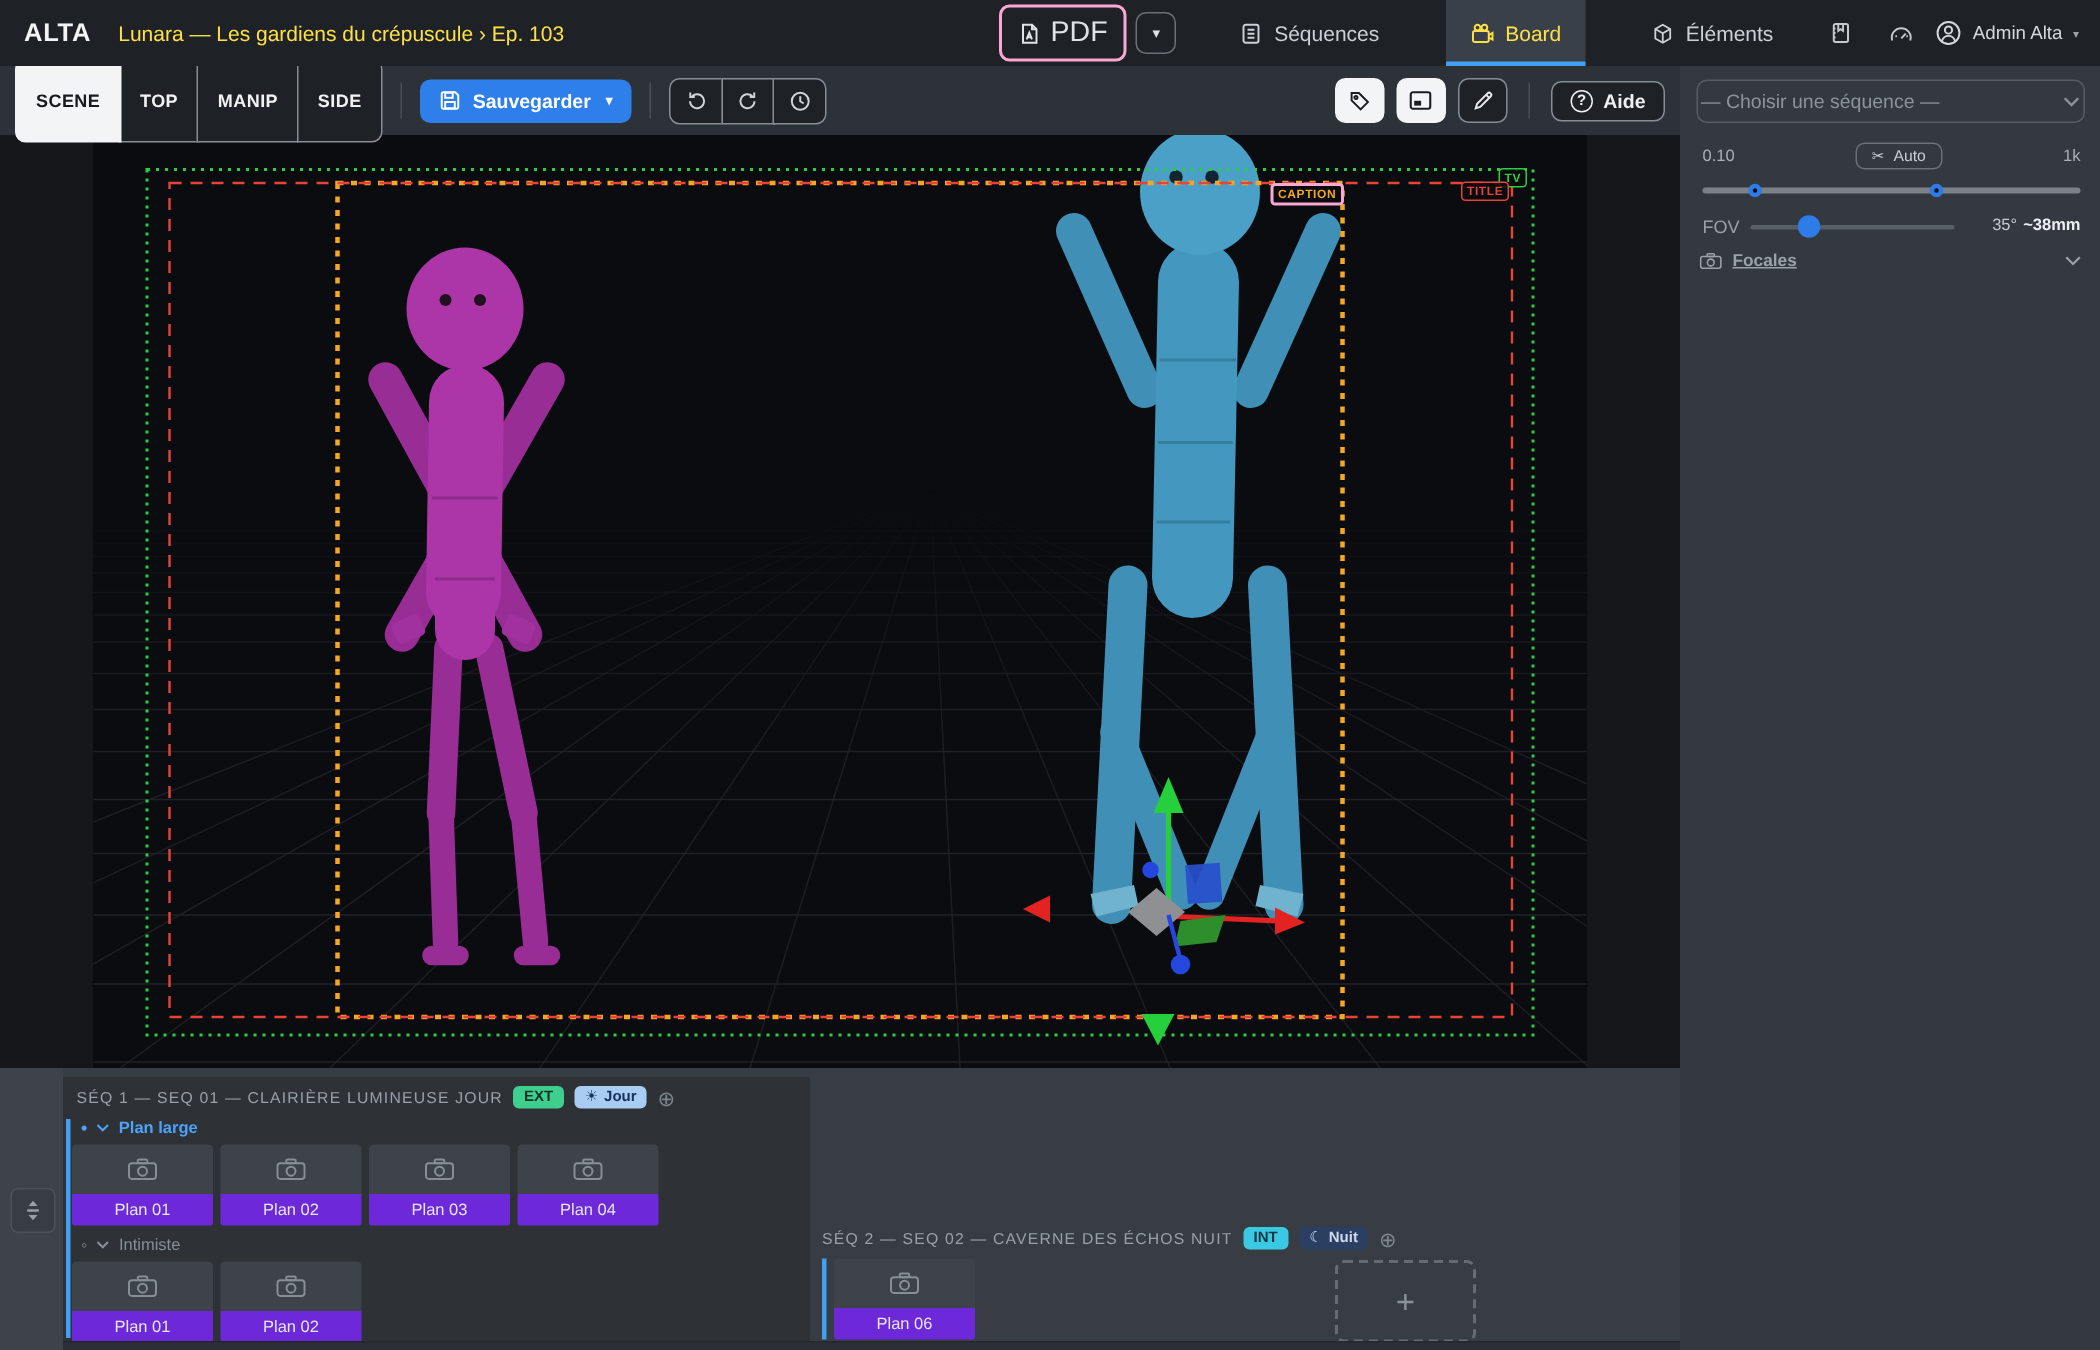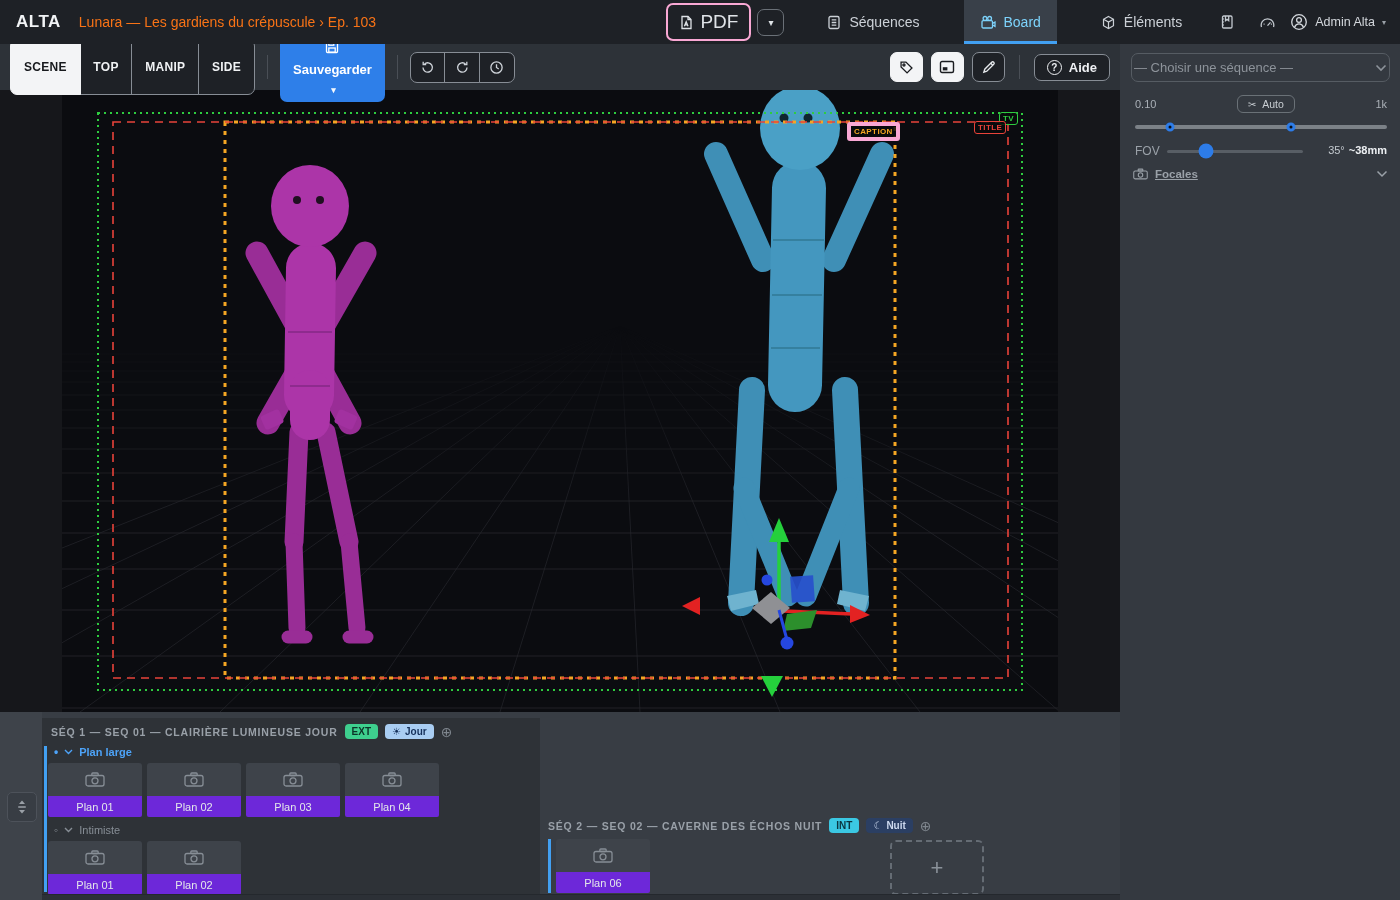--- a/index.html
+++ b/index.html
@@ -3,47 +3,47 @@
 <meta charset="utf-8">
 <style>
   * { margin:0; padding:0; box-sizing:border-box; }
   html,body { width:1400px; height:900px; overflow:hidden; background:#383d44;
               font-family:"Liberation Sans","DejaVu Sans",sans-serif; color:#d7dbe0; }
 
   
   .topbar { position:absolute; left:0; top:0; width:1400px; height:44px; background:#1e2126;
             display:flex; align-items:center; z-index:30; }
   .brand { font-size:17px; font-weight:800; letter-spacing:.5px; color:#f2f4f6; padding:0 18px 0 16px; }
-  .breadcrumb { font-size:14px; color:#f97316;text-align:center; }
+  .breadcrumb { font-size:14px; color:#fde047;text-align:center; }
   .topbar-right { margin-left:auto; display:flex; align-items:center; height:44px; padding-right:14px; }
   .btn-outline { display:flex; align-items:center; gap:7px; border:2px solid #f9a8d4; border-radius:7px;
                  background:transparent; color:#dfe3e7; font-size:19px; padding:6px 11px; cursor:pointer; }
   .btn-caret { border:1px solid #6a7077; border-radius:7px; background:transparent; color:#dfe3e7;
                font-size:10px; padding:7px 10px; margin-left:6px; cursor:pointer; }
   .nav { display:flex; align-items:center; height:44px; margin-left:26px;gap:28px; }
   .nav-item { display:flex; align-items:center; gap:8px; height:44px; padding:0 16px;
               font-size:14px; color:#ccd1d7; cursor:pointer; }
-  .nav-item.active { background:#394049; border-bottom:3px solid #42a0f2; padding-top:3px; color:#7dd3fc; }
+  .nav-item.active { background:#394049; border-bottom:3px solid #42a0f2; padding-top:3px; color:#fde047; }
   .icon-ghost { display:flex; align-items:center; justify-content:center; width:30px; height:30px;
                 color:#c3c9cf; cursor:pointer; }
   .userbox { display:flex; align-items:center; gap:7px; margin-left:8px; font-size:12.5px; color:#d4d8dd; cursor:pointer; }
   .tiny-caret { font-size:8px; color:#9aa0a7; }
 
   
   .toolbar { position:absolute; left:0; top:44px; width:1120px; height:46px; background:#2d3238;
              display:flex; align-items:center; padding:0 10px; z-index:20; }
   .seg { display:flex; }
   .seg .tbtn { border:1.5px solid #878d95; background:#1e2126; color:#f0f2f4; font-size:12px; font-weight:700;
                padding:20px 13px; margin-left:-1.5px; cursor:pointer; letter-spacing:.3px; }
   .seg .tbtn:first-child { border-radius:7px 0 0 7px; margin-left:0; }
   .seg .tbtn:last-child { border-radius:0 7px 7px 0; }
   .seg .tbtn.active { background:#f3f4f6; color:#17191d; border-color:#f3f4f6; position:relative; z-index:2; }
   .vdiv { width:1px; height:24px; background:#4a4f56; margin:0 12px; }
   .btn-save { display:flex; align-items:center; gap:8px; background:#2e7fe9; color:#fff; border:none;
-              border-radius:7px; font-size:13px; font-weight:600; padding:7px 13px; cursor:pointer;flex-direction:column; }
+              border-radius:7px; font-size:13px; font-weight:600; padding:7px 13px; cursor:pointer; }
   .btn-save .caret { font-size:9px; opacity:.95; margin-left:2px; }
   .iseg { display:flex; }
   .iseg .ibtn { width:36px; height:31px; border:1.5px solid #878d95; background:#1e2126; color:#cfd4da;
                 display:flex; align-items:center; justify-content:center; margin-left:-1.5px; cursor:pointer; }
   .iseg .ibtn:first-child { border-radius:7px 0 0 7px; margin-left:0; }
   .iseg .ibtn:last-child { border-radius:0 7px 7px 0; }
   .toolbar-right { margin-left:auto; display:flex; align-items:center; gap:8px; }
   .sq-btn { width:33px; height:30px; border-radius:7px; display:flex; align-items:center; justify-content:center; cursor:pointer; }
   .sq-btn.lit { background:#f3f4f6; color:#1a1c20; border:1.5px solid #f3f4f6; }
   .sq-btn.dark { background:#1e2126; color:#e6e9ec; border:1.5px solid #878d95; }
@@ -78,32 +78,32 @@
                  align-items:center; gap:7px; color:#9aa1a8; cursor:pointer; }
   .focales-row .lbl { font-size:11.5px; font-weight:700;text-decoration:underline; }
   .focales-row .chev { margin-left:auto; }
 
   
   .viewport { position:absolute; left:0; top:90px; width:1120px; height:622px; background:#0b0c10; z-index:5; }
   .guide-label { position:absolute; font-size:8px; font-weight:700; letter-spacing:.4px; line-height:11px;
                  padding:0 3px; border-radius:3px; background:rgba(8,10,12,.85); z-index:8; }
   .gl-tv { left:999px; top:22px; color:#2ecc40; border:1px solid #2ecc40; }
   .gl-title { left:974px; top:31px; color:#e8433a; border:1px solid #e8433a; }
-  .gl-caption { left:847px; top:32px; color:#f5a623; border:4px solid #f9a8d4; }
+  .gl-caption { left:847px; top:32px; color:#f5a623; border:2px solid #f9a8d4; }
 
   
   .bottompanel { position:absolute; left:0; top:712px; width:1120px; height:188px; background:#383d44; z-index:15; }
   .gutter { position:absolute; left:0; top:0; bottom:0; width:42px; background:#3e434a; }
   .resize-btn { position:absolute; left:7px; top:80px; width:30px; height:30px; background:#383d44;
                 border:1px solid #4d525a; border-radius:5px; display:flex; align-items:center;
                 justify-content:center; color:#9aa0a7; cursor:pointer; }
   .seq1 { position:absolute; left:42px; top:6px; width:498px; height:177px; background:#2e3237; }
   .accent-bar { position:absolute; left:2px; top:28px; bottom:3px; width:3px; background:#42a0f2; }
   .seq-header { display:flex; align-items:center; gap:7px; padding:6px 0 0 9px; }
-  .seq-title { font-size:10.5px; font-weight:700; letter-spacing:.8px; color:#99a0a8; }
+  .seq-title { font-size:10.5px; font-weight:400; letter-spacing:.8px; color:#99a0a8; }
   .badge { font-size:10px; font-weight:700; padding:2px 7px; border-radius:4px; display:flex; align-items:center; gap:4px; }
   .badge-ext { background:#3ecf8e; color:#0d3328; }
   .badge-jour { background:#a9cdf2; color:#15305a; }
   .badge-int { background:#3bc8e3; color:#0b3540; }
   .badge-nuit { background:#2b3f63; color:#cdd9ee; }
   .plus-circle { color:#7e858d; font-size:14px; line-height:14px; cursor:pointer; }
   .group-row { display:flex; align-items:center; gap:6px; padding:7px 0 0 12px; font-size:11px; font-weight:700; cursor:pointer; }
   .group-row.blue { color:#4da3f8; }
   .group-row.gray { color:#878e96; font-weight:400; }
   .bullet { font-size:12px; line-height:10px; }

